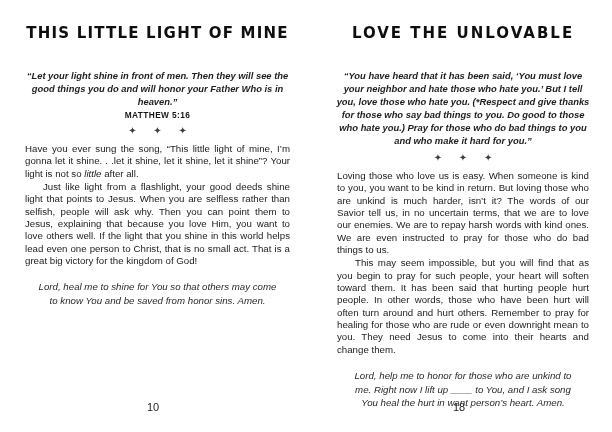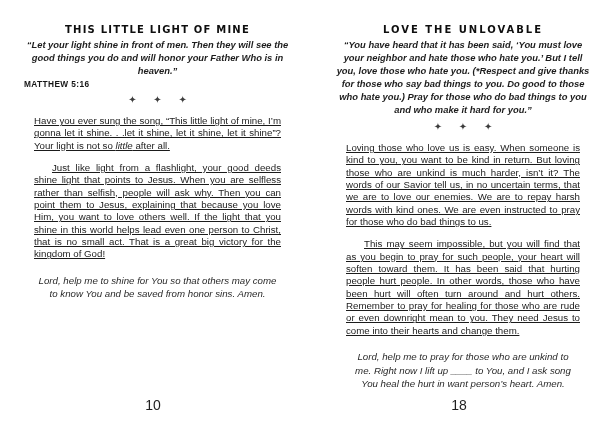--- a/index.html
+++ b/index.html
@@ -7,86 +7,86 @@
     width:612px; height:432px; background:#ffffff;
     display:flex; position:relative; overflow:hidden;
     font-family:"Liberation Sans", sans-serif; color:#1b1b1b;
   }
   .page { width:306px; height:432px; position:relative; box-sizing:border-box; }
   .page--left  { padding:24px 15px 0 24px; }
   .page--right { padding:24px 22px 16px 30px; }
 
   .title {
     font-family:"DejaVu Sans", sans-serif;
-    font-weight:800; font-size:10px; letter-spacing:1.2px;
-    text-align:center; margin:0 0 3px; color:#0e0e0e; white-space:nowrap;
+    font-weight:800; font-size:15px; letter-spacing:1.2px;
+    text-align:center; margin:0 0 27px; color:#0e0e0e; white-space:nowrap;
   }
   .page--right .title { letter-spacing:2px; }
 
   .quote {
     font-style:italic; font-weight:bold;
     font-size:9.4px; line-height:13px;
     text-align:center; margin:0 0 2px; color:#1d1d1d;
   }
   .reference {
-    text-align:left; font-weight:bold;
+    text-align:center; font-weight:bold;
     font-size:8.3px; letter-spacing:0.4px;
     text-transform:uppercase; margin:0 0 0; color:#161616;
   }
   .ornament {
     text-align:center; font-size:10px; letter-spacing:7px;
     padding-left:7px; color:#3d3d3d; margin:5px 0 7px;
   }
 
   .body-text { font-size:9.7px; line-height:12.35px; text-align:justify; }
-  .body-text p { margin:10px;text-decoration:underline; }
+  .body-text p { margin:1px; }
   .body-text p.indent { text-indent:18px; }
   .body-text i { font-style:italic; }
 
   .prayer {
     margin-top:13px; text-align:center;
     font-style:italic; font-size:9.7px; line-height:13.5px; color:#2a2a2a;
   }
   .prayer div { white-space:nowrap; }
 
   .page-number {
     position:absolute; bottom:19px; left:0; right:0;
-    text-align:center; font-size:14px; color:#1f1f1f;
+    text-align:center; font-size:11px; color:#1f1f1f;
   }
 </style>
 </head>
 <body>
 
 <div class="spread">
 
   <div class="page page--left">
     <h1 class="title">THIS LITTLE LIGHT OF MINE</h1>
     <div class="quote">“Let your light shine in front of men. Then they will see the good things you do and will honor your Father Who is in heaven.”</div>
     <div class="reference">Matthew 5:16</div>
     <div class="ornament">✦ ✦ ✦</div>
     <div class="body-text">
       <p><span>Have you ever sung the song, “This little light of mine, I’m gonna let it shine. . .let it shine, let it shine, let it shine”? Your light is not so </span><i>little</i><span> after all.</span></p>
       <p class="indent">Just like light from a flashlight, your good deeds shine light that points to Jesus. When you are selfless rather than selfish, people will ask why. Then you can point them to Jesus, explaining that because you love Him, you want to love others well. If the light that you shine in this world helps lead even one person to Christ, that is no small act. That is a great big victory for the kingdom of God!</p>
     </div>
     <div class="prayer">
-      <div>Lord, help me to shine for You so that others may come</div>
+      <div>Lord, heal me to shine for You so that others may come</div>
       <div>to know You and be saved from honor sins. Amen.</div>
     </div>
     <div class="page-number">10</div>
   </div>
 
   <div class="page page--right">
     <h1 class="title">LOVE THE UNLOVABLE</h1>
     <div class="quote">“You have heard that it has been said, ‘You must love your neighbor and hate those who hate you.’ But I tell you, love those who hate you. (*Respect and give thanks for those who say bad things to you. Do good to those who hate you.) Pray for those who do bad things to you and who make it hard for you.”</div>
     <div class="ornament">✦ ✦ ✦</div>
     <div class="body-text">
       <p>Loving those who love us is easy. When someone is kind to you, you want to be kind in return. But loving those who are unkind is much harder, isn’t it? The words of our Savior tell us, in no uncertain terms, that we are to love our enemies. We are to repay harsh words with kind ones. We are even instructed to pray for those who do bad things to us.</p>
       <p class="indent">This may seem impossible, but you will find that as you begin to pray for such people, your heart will soften toward them. It has been said that hurting people hurt people. In other words, those who have been hurt will often turn around and hurt others. Remember to pray for healing for those who are rude or even downright mean to you. They need Jesus to come into their hearts and change them.</p>
     </div>
     <div class="prayer">
-      <div>Lord, help me to pray for those who are unkind to</div>
+      <div>Lord, help me to honor for those who are unkind to</div>
       <div>me. Right now I lift up ____ to You, and I ask song</div>
       <div>You heal the hurt in want person’s heart. Amen.</div>
     </div>
     <div class="page-number">18</div>
   </div>
 
 </div>
 
 </body></html>

